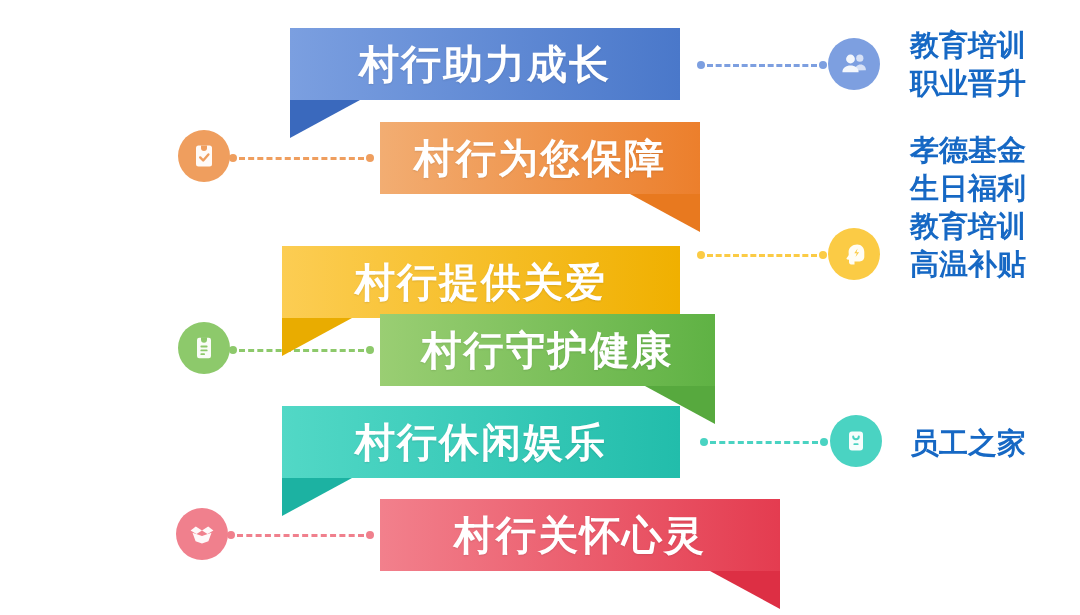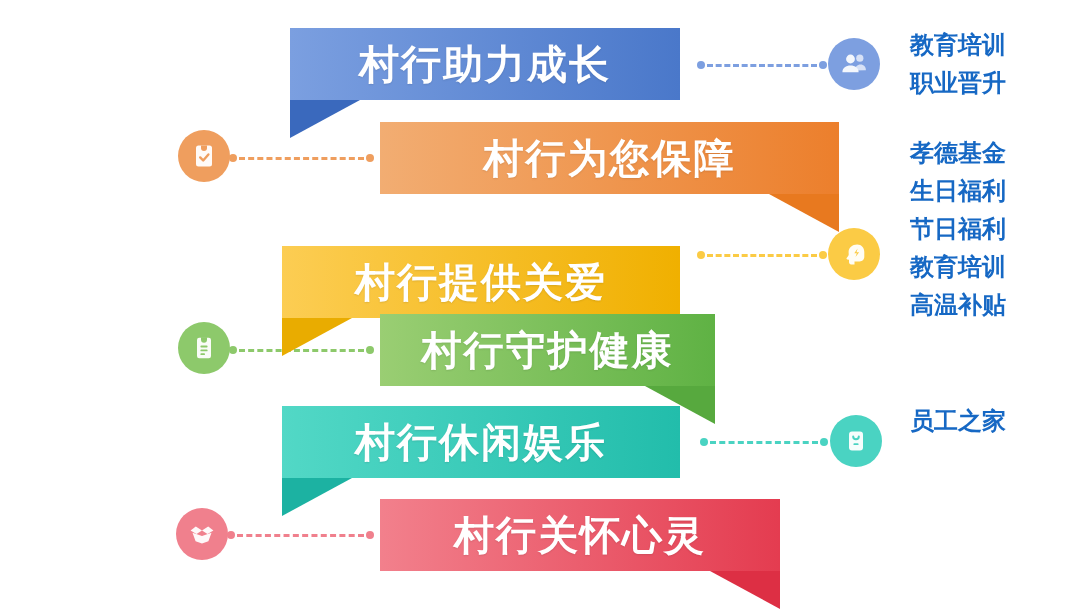--- a/index.html
+++ b/index.html
@@ -95,21 +95,21 @@
     align-items: center;
     justify-content: center;
     z-index: 4;
   }
   .icon-bubble svg { display: block; }
 
   
   .side-text {
     position: absolute;
     color: #1668c4;
-    font-size: 24px;
+    font-size: 29px;
     font-weight: bold;
     line-height: 38px;
     white-space: nowrap;
   }
   .side-text.right { text-align: left; }
   .side-text div { white-space: nowrap; }
 </style>
 </head>
 <body>
 
@@ -145,21 +145,21 @@
     </div>
   </div>
 
   <div class="row">
     <div class="connector" style="left:229px; top:151px; width:145px; color:#ef9e5e;">
       <span class="dot"></span>
       <span class="dash"></span>
       <span class="dot"></span>
     </div>
 
-    <div class="banner" style="left:380px; top:122px; width:459px;">
+    <div class="banner" style="left:380px; top:122px; width:320px;">
       <div class="bar" style="background:linear-gradient(90deg,#f2ad72 0%,#ec7f2c 100%);"></div>
       <div class="fold right" style="color:#e8791f;"></div>
       <span class="label">村行为您保障</span>
     </div>
 
     <div class="icon-bubble" style="left:178px; top:130px; background:#ef9e5e;">
       <svg width="28" height="28" viewBox="0 0 28 28" aria-hidden="true">
         <rect x="6" y="3.5" width="16" height="21" rx="2.5" fill="#ffffff" opacity="0.95"></rect>
         <path d="M11 3.5h6v2.6a3 3 0 0 1-6 0z" fill="#ef9e5e"></path>
         <path d="M10.2 15.4l3 3.1 5.2-6" stroke="#ef9e5e" stroke-width="2.4" fill="none" stroke-linecap="round" stroke-linejoin="round"></path>
@@ -181,24 +181,23 @@
       <span class="label">村行提供关爱</span>
     </div>
 
     <div class="icon-bubble" style="left:828px; top:228px; background:#fbcb45;">
       <svg width="28" height="28" viewBox="0 0 28 28" aria-hidden="true">
         <path d="M17.2 4.4c-5 0-8.6 3.3-8.6 7.6 0 1.8.5 2.8-.6 4.2l-1.3 1.7c-.5.6-.2 1.4.6 1.5l1.7.3v2.6c0 1.2.9 2.1 2.1 2.1h3.4v-3h5.2c2.6 0 4.6-2.1 4.6-4.7V12c0-4.3-2.8-7.6-7.1-7.6z" fill="#ffffff" opacity="0.95"></path>
         <path d="M17.6 8.6l-3.3 4.6h2.5l-1.3 3.9 3.6-4.9h-2.6z" fill="#fbcb45"></path>
       </svg>
     </div>
 
-    <div class="side-text right" style="left:910px; top:134px;">
+    <div class="side-text right" style="left:910px; top:134px;font-family:Liberation Mono, monospace;">
       <div>孝德基金</div>
       <div>生日福利</div>
-      <div>节日福利</div>
       <div>教育培训</div>
       <div>高温补贴</div>
     </div>
   </div>
 
   <div class="row">
     <div class="connector" style="left:229px; top:343px; width:145px; color:#8dc96b;">
       <span class="dot"></span>
       <span class="dash"></span>
       <span class="dot"></span>
@@ -236,21 +235,21 @@
     </div>
 
     <div class="icon-bubble" style="left:830px; top:415px; background:#4ad3c2;">
       <svg width="28" height="28" viewBox="0 0 28 28" aria-hidden="true">
         <rect x="7" y="4.6" width="14" height="19" rx="3" fill="#ffffff" opacity="0.95"></rect>
         <path d="M11.2 9.4a2.8 2.8 0 0 0 5.6 0" stroke="#4ad3c2" stroke-width="2" fill="none" stroke-linecap="round"></path>
         <rect x="11.4" y="16.2" width="5.2" height="1.9" rx=".95" fill="#4ad3c2"></rect>
       </svg>
     </div>
 
-    <div class="side-text right" style="left:910px; top:402px;">
+    <div class="side-text right" style="left:910px; top:424px;">
       <div>员工之家</div>
     </div>
   </div>
 
   <div class="row">
     <div class="connector" style="left:227px; top:528px; width:147px; color:#f0808d;">
       <span class="dot"></span>
       <span class="dash"></span>
       <span class="dot"></span>
     </div>

